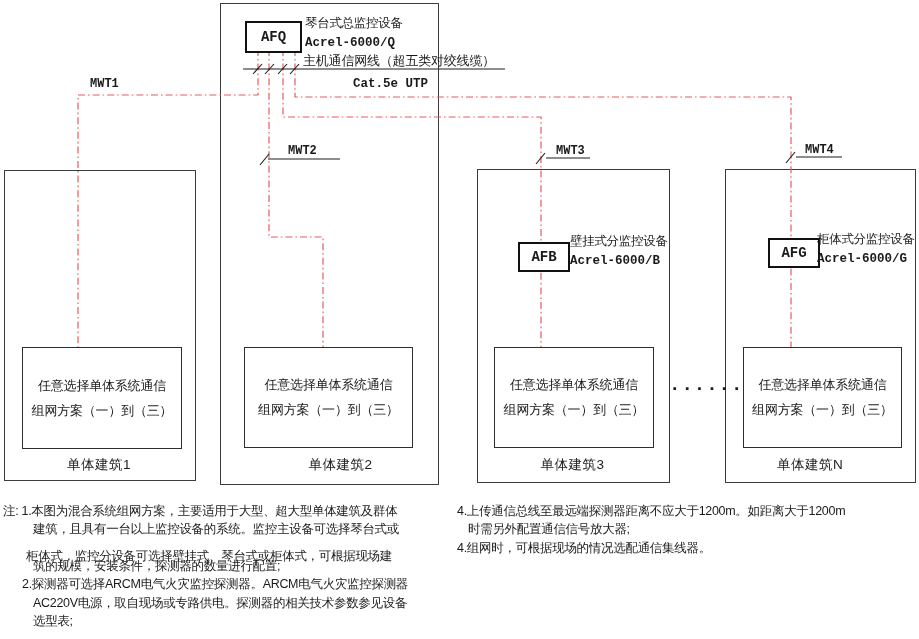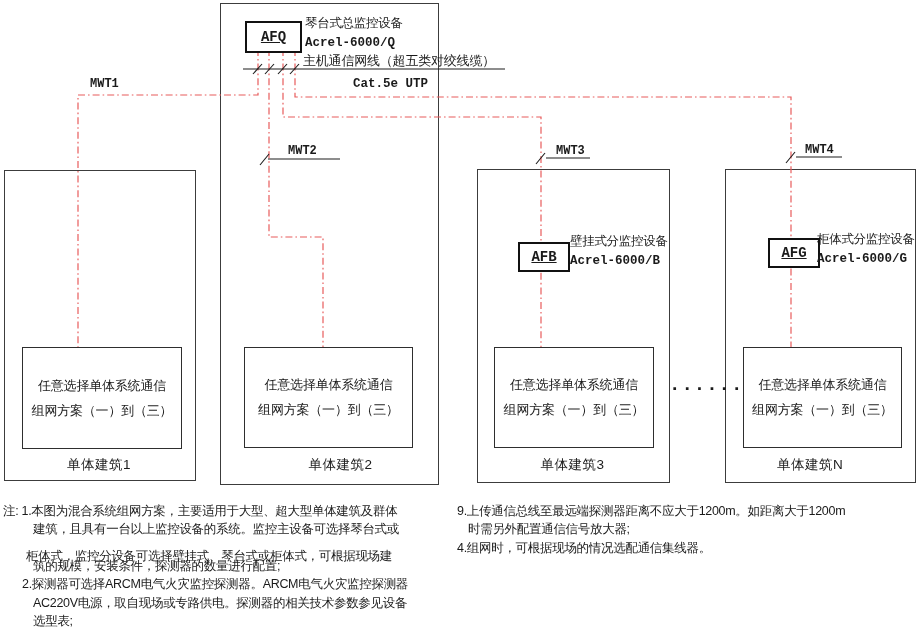--- a/index.html
+++ b/index.html
@@ -14,21 +14,21 @@
   .bldg{position:absolute;border:1px solid #3c3c3c;background:transparent;z-index:1;}
   .plan{
     position:absolute;border:1.5px solid #2e2e2e;background:#fff;z-index:1;
     display:flex;flex-direction:column;align-items:center;justify-content:center;gap:7px;
     text-align:center;font-size:13px;letter-spacing:-0.2px;
   }
   .bname{position:absolute;text-align:center;font-size:13.5px;letter-spacing:0.5px;z-index:1;}
   .dev{
     position:absolute;border:2px solid #111;background:#fff;z-index:3;
     display:flex;align-items:center;justify-content:center;
-    font-family:"Liberation Mono","DejaVu Sans Mono",monospace;font-weight:bold;font-size:14px;text-decoration:underline;
+    font-family:"Liberation Mono","DejaVu Sans Mono",monospace;font-weight:bold;font-size:14px;
   }
   .devtxt{z-index:3;}
   svg.overlay{position:absolute;left:0;top:0;z-index:2;pointer-events:none;}
   .note{position:absolute;font-size:12.5px;letter-spacing:-0.3px;white-space:nowrap;}
   .dots{position:absolute;font-family:"Liberation Mono",monospace;font-weight:bold;font-size:19px;letter-spacing:1px;z-index:1;}
 </style>
 </head>
 <body>
 
 <div id="canvas">
@@ -113,17 +113,17 @@
   <div class="abs mono devtxt" style="left:805px;top:143px;">MWT4</div>
 
   <div class="note" style="left:3px;top:503px;">注: 1.本图为混合系统组网方案，主要适用于大型、超大型单体建筑及群体</div>
   <div class="note" style="left:33px;top:521px;">建筑，且具有一台以上监控设备的系统。监控主设备可选择琴台式或</div>
   <div class="note" style="left:26px;top:540px;margin-top:8px;">柜体式，监控分设备可选择壁挂式、琴台式或柜体式，可根据现场建</div>
   <div class="note" style="left:33px;top:558px;">筑的规模，安装条件，探测器的数量进行配置;</div>
   <div class="note" style="left:22px;top:576px;">2.探测器可选择ARCM电气火灾监控探测器。ARCM电气火灾监控探测器</div>
   <div class="note" style="left:33px;top:595px;">AC220V电源，取自现场或专路供电。探测器的相关技术参数参见设备</div>
   <div class="note" style="left:33px;top:613px;">选型表;</div>
 
-  <div class="note" style="left:457px;top:503px;">9.上传通信总线至最远端探测器距离不应大于1200m。如距离大于1200m</div>
+  <div class="note" style="left:457px;top:503px;">4.上传通信总线至最远端探测器距离不应大于1200m。如距离大于1200m</div>
   <div class="note" style="left:468px;top:521px;">时需另外配置通信信号放大器;</div>
   <div class="note" style="left:457px;top:540px;">4.组网时，可根据现场的情况选配通信集线器。</div>
 
 </div>
 
 </body></html>

